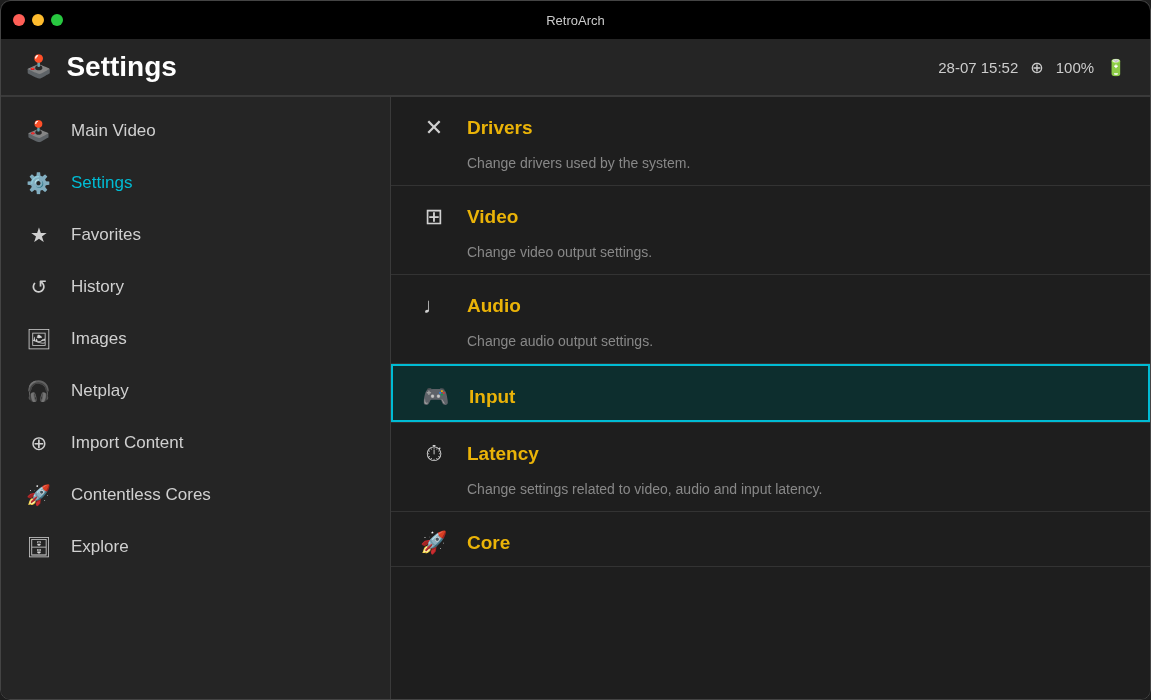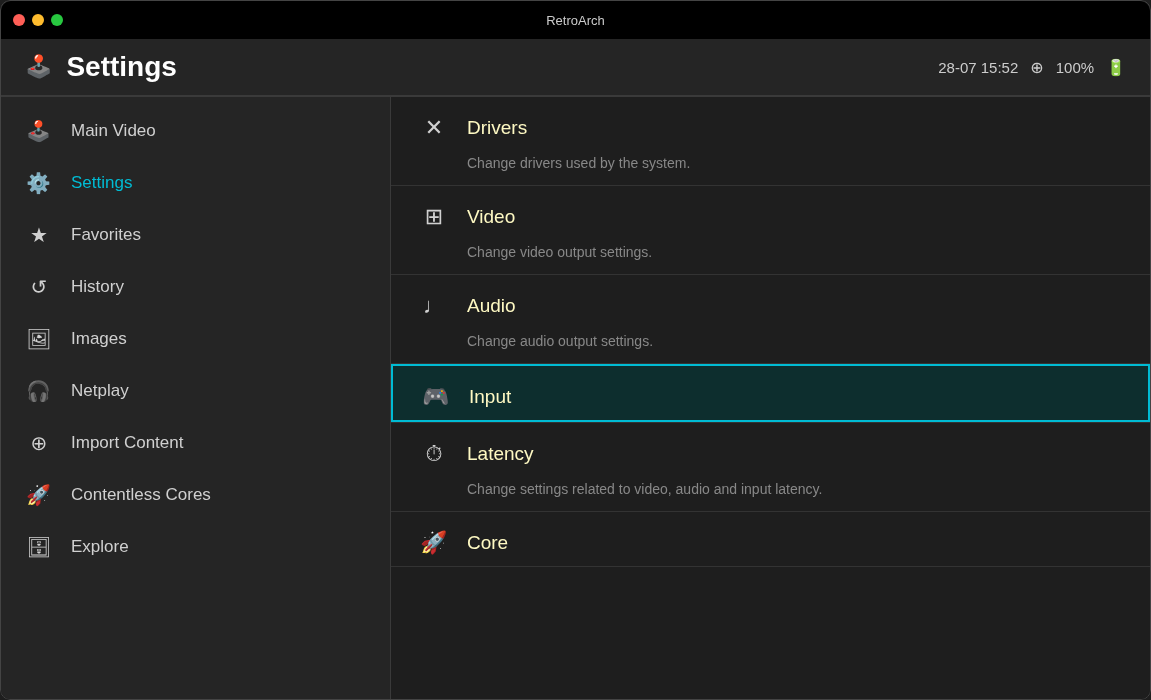--- a/index.html
+++ b/index.html
@@ -130,22 +130,22 @@
       cursor: pointer;
     }
     .settings-item-icon {
       font-size: 22px;
       color: #d0d0d0;
       width: 30px;
       text-align: center;
     }
     .settings-item-label {
       font-size: 19px;
-      font-weight: 400;
-      color: #fef9c3;
+      font-weight: 700;
+      color: #eab308;
     }
     .settings-item-desc {
       font-size: 14px;
       color: #888;
       padding: 4px 16px 14px 76px;
     }
 
     
     .app-wrapper {
       width: 1151px;

